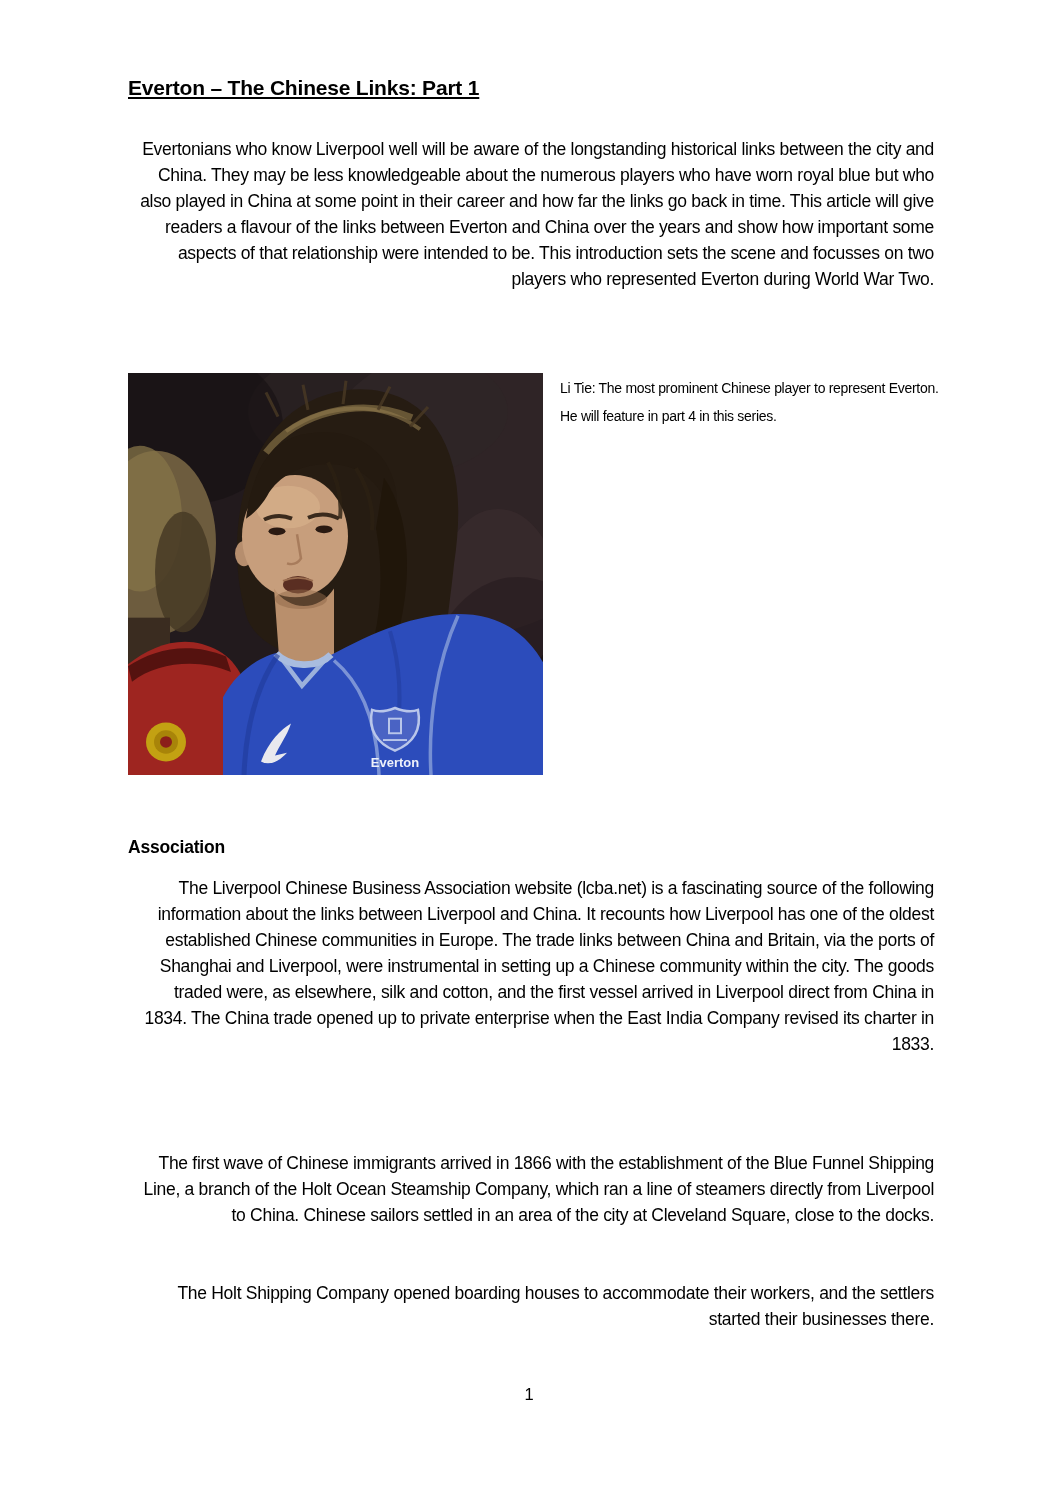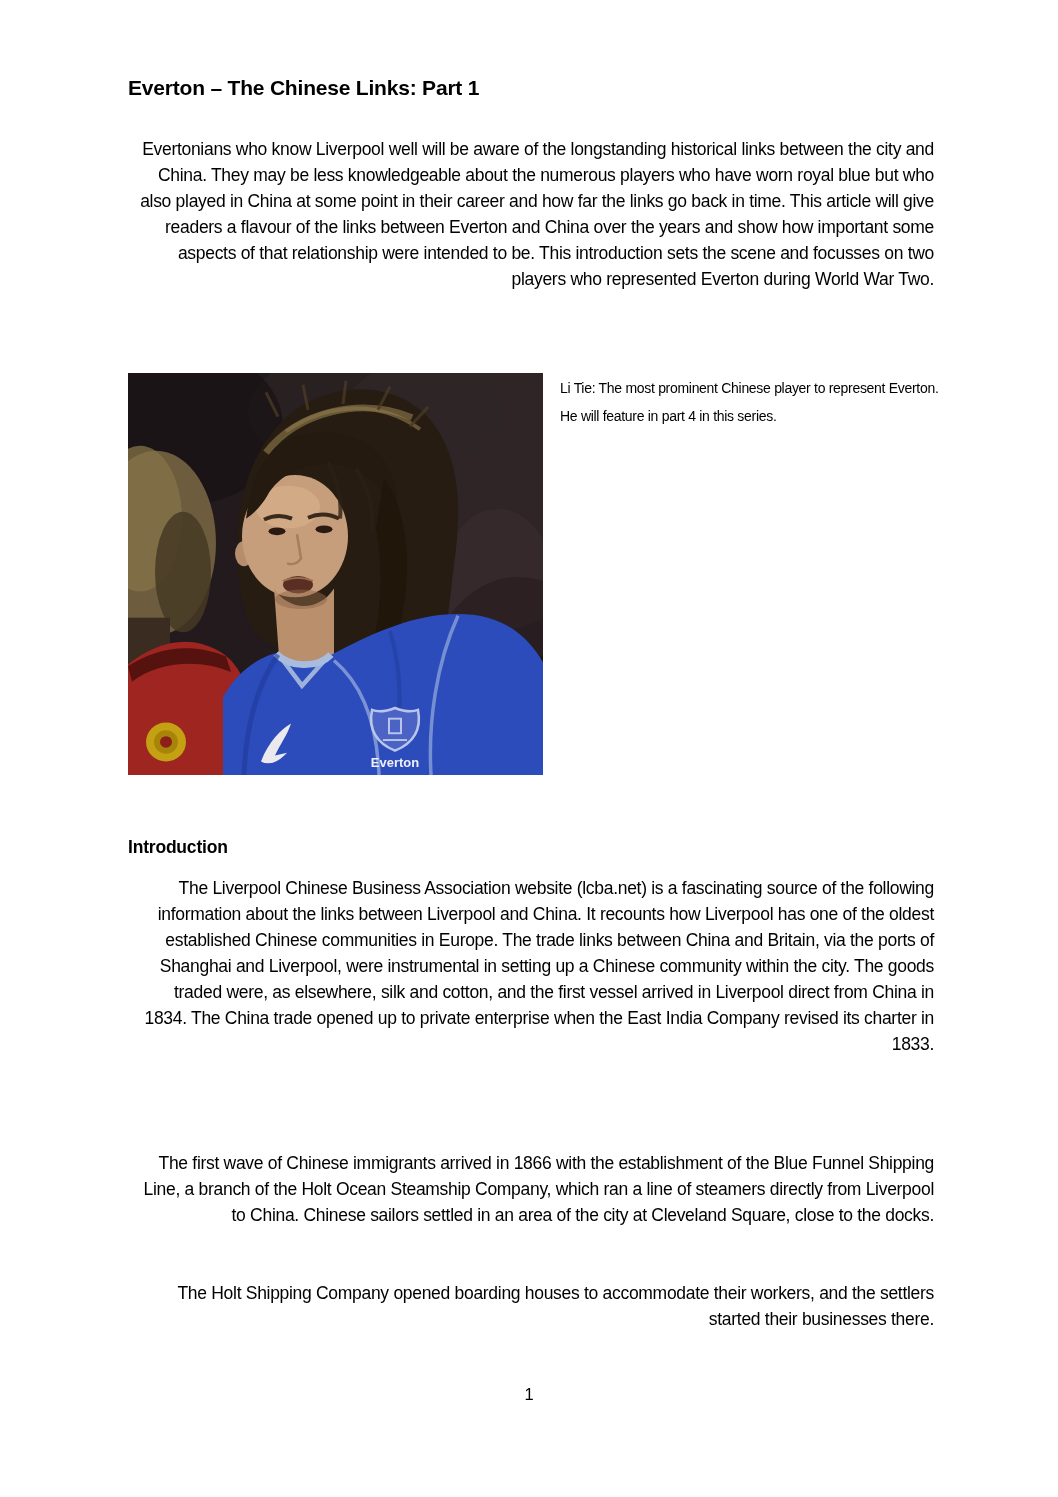--- a/index.html
+++ b/index.html
@@ -7,21 +7,21 @@
     position:relative;
     width:1058px;height:1497px;
     background:#ffffff;
     margin:0 auto;
     font-family:"Liberation Sans","DejaVu Sans",sans-serif;
     color:#000;
     overflow:hidden;
   }
   .doc-title{
     position:absolute;left:128px;top:76px;width:810px;
-    font-size:21px;font-weight:bold;letter-spacing:-0.2px;
+    font-size:21px;font-weight:bold;letter-spacing:-0.2px;text-decoration:underline;
   }
   .body-text{
     position:absolute;left:128px;width:806px;
     font-size:17.5px;line-height:26px;letter-spacing:-0.3px;
     text-align:right;
   }
   .para-lead{top:136px;}
   .para-lcba{top:875px;}
   .para-immigrants{top:1150px;}
   .para-holt{top:1280px;}
@@ -123,21 +123,21 @@
           <text x="267" y="406" text-anchor="middle" font-size="13" font-weight="bold" font-family="Liberation Sans, sans-serif" fill="#eef1fa">Everton</text>
         </g>
       </g>
     </svg>
   </div>
 
   <div class="caption-block">
     <div class="caption-text">Li Tie: The most prominent Chinese player to represent Everton.  He will feature in part 4 in this series.</div>
   </div>
 
-  <div class="section-heading">Introduction</div>
+  <div class="section-heading">Association</div>
 
   <div class="body-text para-lcba">The Liverpool Chinese Business Association website (lcba.net) is a fascinating source of the following information about the links between Liverpool and China. It recounts how Liverpool has one of the oldest established Chinese communities in Europe. The trade links between China and Britain, via the ports of Shanghai and Liverpool, were instrumental in setting up a Chinese community within the city. The goods traded were, as elsewhere, silk and cotton, and the first vessel arrived in Liverpool direct from China in 1834. The China trade opened up to private enterprise when the East India Company revised its charter in 1833.</div>
 
   <div class="body-text para-immigrants">The first wave of Chinese immigrants arrived in 1866 with the establishment of the Blue Funnel Shipping Line, a branch of the Holt Ocean Steamship Company, which ran a line of steamers directly from Liverpool to China. Chinese sailors settled in an area of the city at Cleveland Square, close to the docks.</div>
 
   <div class="body-text para-holt">The Holt Shipping Company opened boarding houses to accommodate their workers, and the settlers started their businesses there.</div>
 
   <div class="page-number">1</div>
 
 </div>

